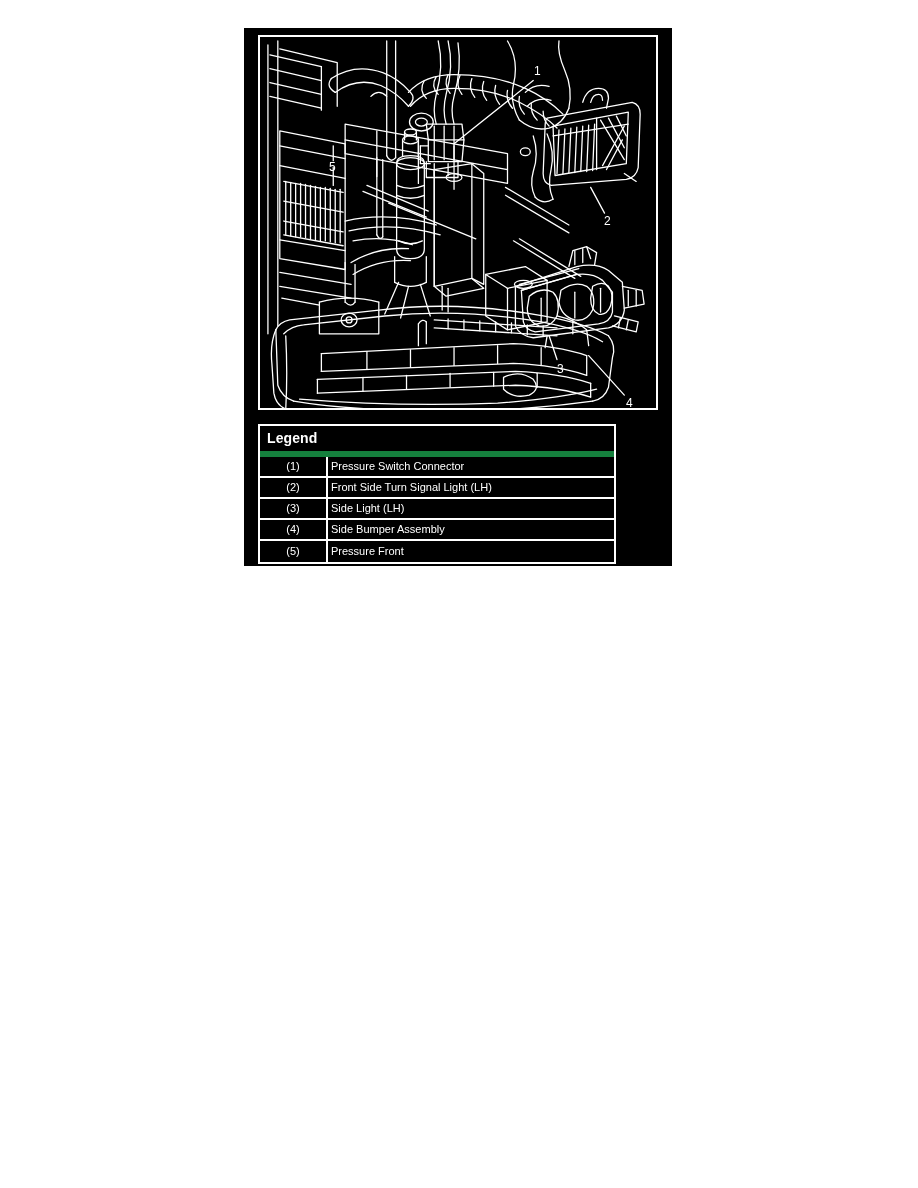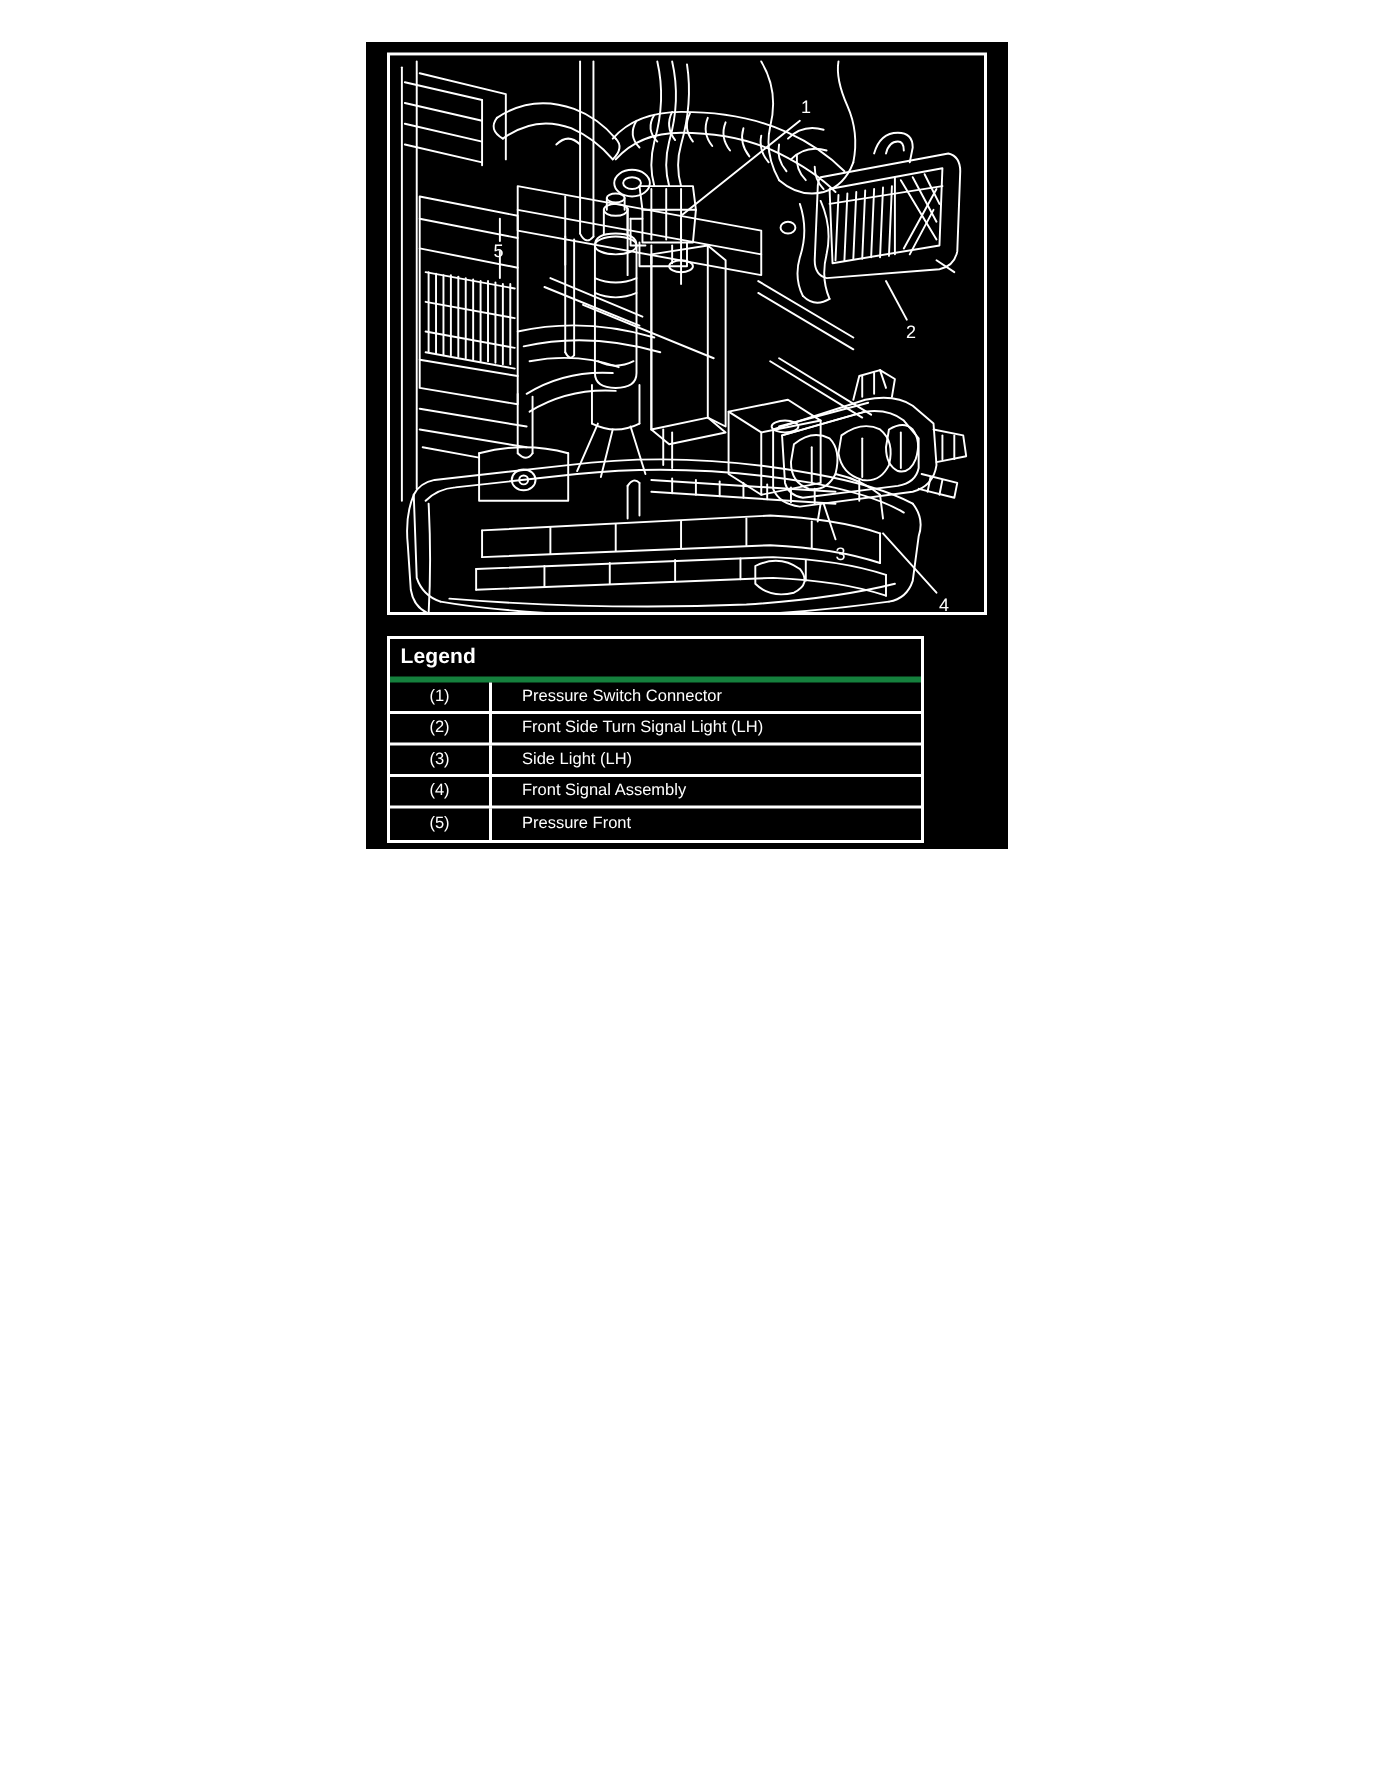--- a/index.html
+++ b/index.html
@@ -60,21 +60,21 @@
     width: 358px;  
     border: 2px solid #ffffff;
     box-sizing: border-box;
     background: #000000;
     border-collapse: separate;
     border-spacing: 0;
   }
 
   .legend-header-row td {
     padding: 3px 6px 4px 7px;
-    border-bottom: 4px solid #15803d;
+    border-bottom: 6px solid #15803d;
   }
 
   .legend-title {
     color: #ffffff;
     font-size: 14px;
     font-weight: bold;
     font-family: "Liberation Sans", sans-serif;
     letter-spacing: 0.1px;
     line-height: 16px;
   }
@@ -94,21 +94,21 @@
 
   .legend-row:last-child .legend-num-cell,
   .legend-row:last-child .legend-desc-cell {
     border-bottom: none;
   }
 
   .legend-desc-cell {
     border-bottom: 2px solid #ffffff;
     text-align: left;
     vertical-align: middle;
-    padding-left: 20px;
+    padding-left: 3px;
     box-sizing: border-box;
   }
 
   .legend-num {
     color: #ffffff;
     font-size: 11px;
     font-family: "Liberation Sans", sans-serif;
     line-height: 13px;
     display: block;
   }
@@ -503,21 +503,21 @@
           <td class="legend-desc-cell">
             <span class="legend-desc">Side Light (LH)</span>
           </td>
         </tr>
 
         <tr class="legend-row">
           <td class="legend-num-cell">
             <span class="legend-num">(4)</span>
           </td>
           <td class="legend-desc-cell">
-            <span class="legend-desc">Front Signal Assembly</span>
+            <span class="legend-desc">Side Bumper Assembly</span>
           </td>
         </tr>
 
         <tr class="legend-row">
           <td class="legend-num-cell">
             <span class="legend-num">(5)</span>
           </td>
           <td class="legend-desc-cell">
             <span class="legend-desc">Pressure Front</span>
           </td>

